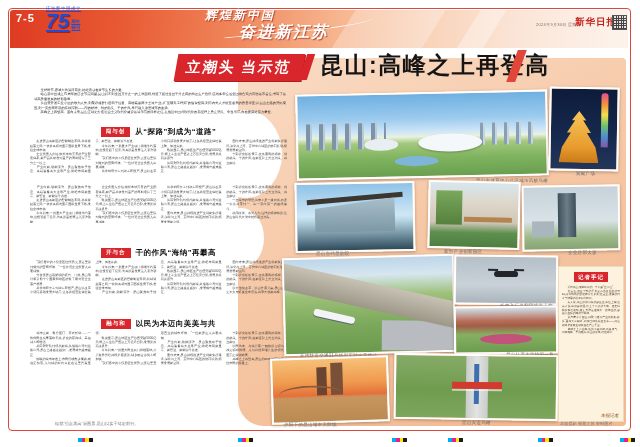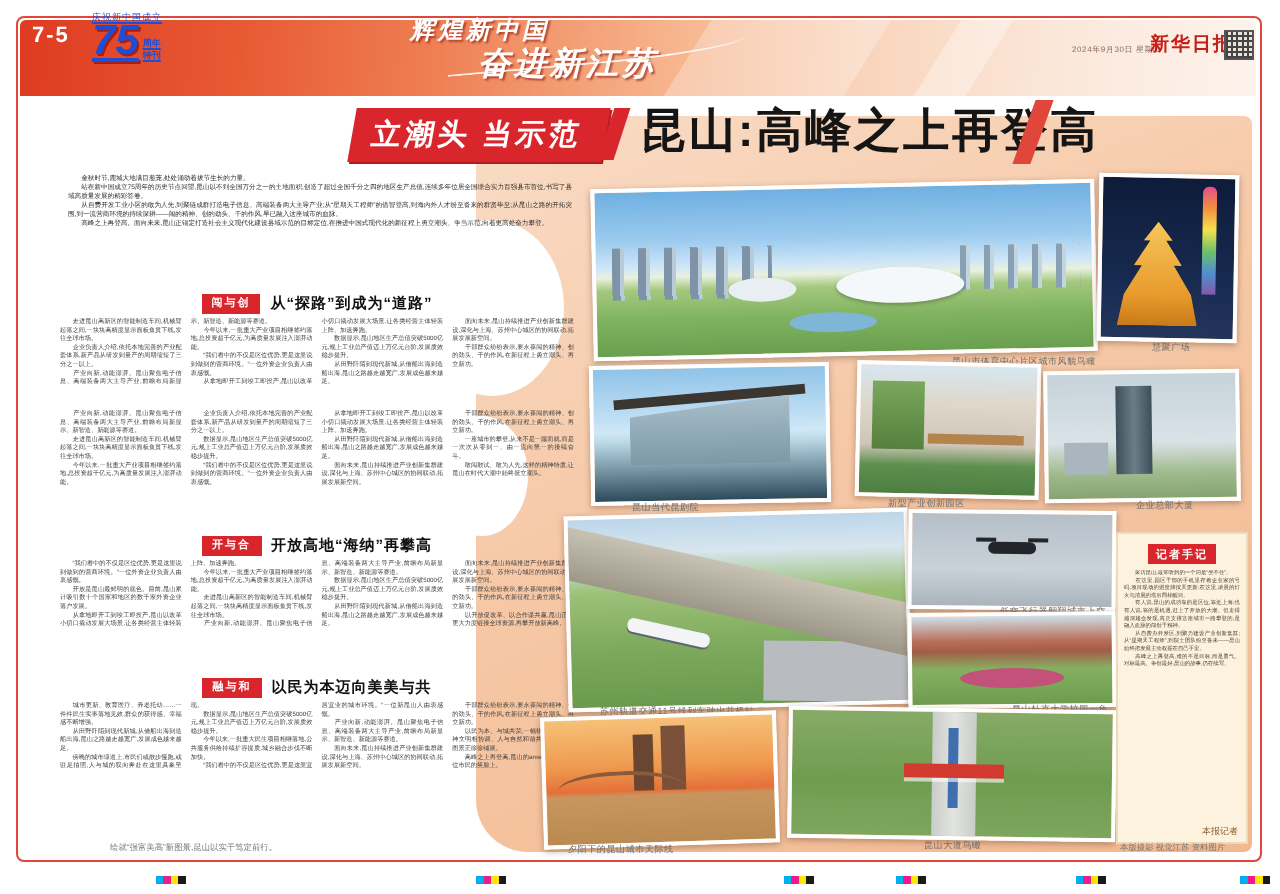--- a/index.html
+++ b/index.html
@@ -45,21 +45,21 @@
     background:linear-gradient(155deg,#f9dcc6 0%,#f6c8a6 45%,#f2b890 100%);}
   .blob .notch{position:absolute;left:-28px;top:52px;width:72px;height:88px;background:#fff;border-radius:50%;}
   .blob .notch2{position:absolute;left:-20px;top:150px;width:46px;height:60px;background:#fff;border-radius:50%;}
 
   
   .intro{left:34px;top:87px;width:252px;height:48px;overflow:hidden;}
   .scale-wrap{overflow:hidden;}
   .scale-in{transform:scale(.5);transform-origin:0 0;color:#2c2c2c;text-align:justify;white-space:pre-line;}
   .intro .scale-in{width:504px;font-size:6.6px;line-height:9px;}
 
-  .sections{left:30px;top:144px;width:257px;}
+  .sections{left:30px;top:124px;width:257px;}
   .sec-head{display:flex;align-items:center;justify-content:center;margin:2px 0 2px 0;height:11px;}
   .sec-label{background:#d8262c;color:#fff;font-size:5.5px;font-weight:bold;padding:1.5px 5px;letter-spacing:1px;}
   .sec-title{font-size:7.5px;font-weight:900;color:#111;margin-left:5px;letter-spacing:.5px;}
   .sec-text{width:257px;overflow:hidden;}
   .sec-text .scale-in{width:514px;font-size:6.2px;line-height:8.6px;column-gap:9px;column-count:4;color:#3d3d3d;}
   .h46{height:46px;} .h46 .scale-in{height:92px;}
   .h60{height:60px;} .h60 .scale-in{height:120px;}
   .h56{height:56px;} .h56 .scale-in{height:112px;}
   .h64{height:64px;} .h64 .scale-in{height:128px;}
 
@@ -206,21 +206,21 @@
 　　从拿地即开工到竣工即投产,昆山以改革小切口撬动发展大场景,让各类经营主体轻装上阵、加速奔跑。
 　　从田野阡陌到现代新城,从借船出海到造船出海,昆山之路越走越宽广,发展成色越来越足。
 　　面向未来,昆山持续推进产业创新集群建设,深化与上海、苏州中心城区的协同联动,拓展发展新空间。
 　　干部群众纷纷表示,要永葆闯的精神、创的劲头、干的作风,在新征程上勇立潮头、再立新功。
 　　一座城市的攀登,从来不是一蹴而就,而是一次次从零到一、由一流向第一的接续奋斗。
 　　敢闯敢试、敢为人先,这样的精神特质,让昆山在时代大潮中始终挺立潮头。</div>
   </div>
 
   <div class="sec-head">
     <span class="sec-label">开与合</span>
-    <span class="sec-title">开放高地“海纳”再攀高</span>
+    <span class="sec-title">干的作风“海纳”再攀高</span>
   </div>
   <div class="sec-text scale-wrap h56">
     <div class="scale-in">　　“我们看中的不仅是区位优势,更是这里说到做到的营商环境。”一位外资企业负责人由衷感慨。
 　　开放是昆山最鲜明的底色。目前,昆山累计吸引数十个国家和地区的数千家外资企业落户发展。
 　　从拿地即开工到竣工即投产,昆山以改革小切口撬动发展大场景,让各类经营主体轻装上阵、加速奔跑。
 　　今年以来,一批重大产业项目相继签约落地,总投资超千亿元,为高质量发展注入澎湃动能。
 　　走进昆山高新区的智能制造车间,机械臂起落之间,一块块高精度显示面板鱼贯下线,发往全球市场。
 　　产业向新,动能澎湃。昆山聚焦电子信息、高端装备两大主导产业,前瞻布局新显示、新智造、新能源等赛道。
 　　数据显示,昆山地区生产总值突破5000亿元,规上工业总产值迈上万亿元台阶,发展质效稳步提升。
 　　从田野阡陌到现代新城,从借船出海到造船出海,昆山之路越走越宽广,发展成色越来越足。

